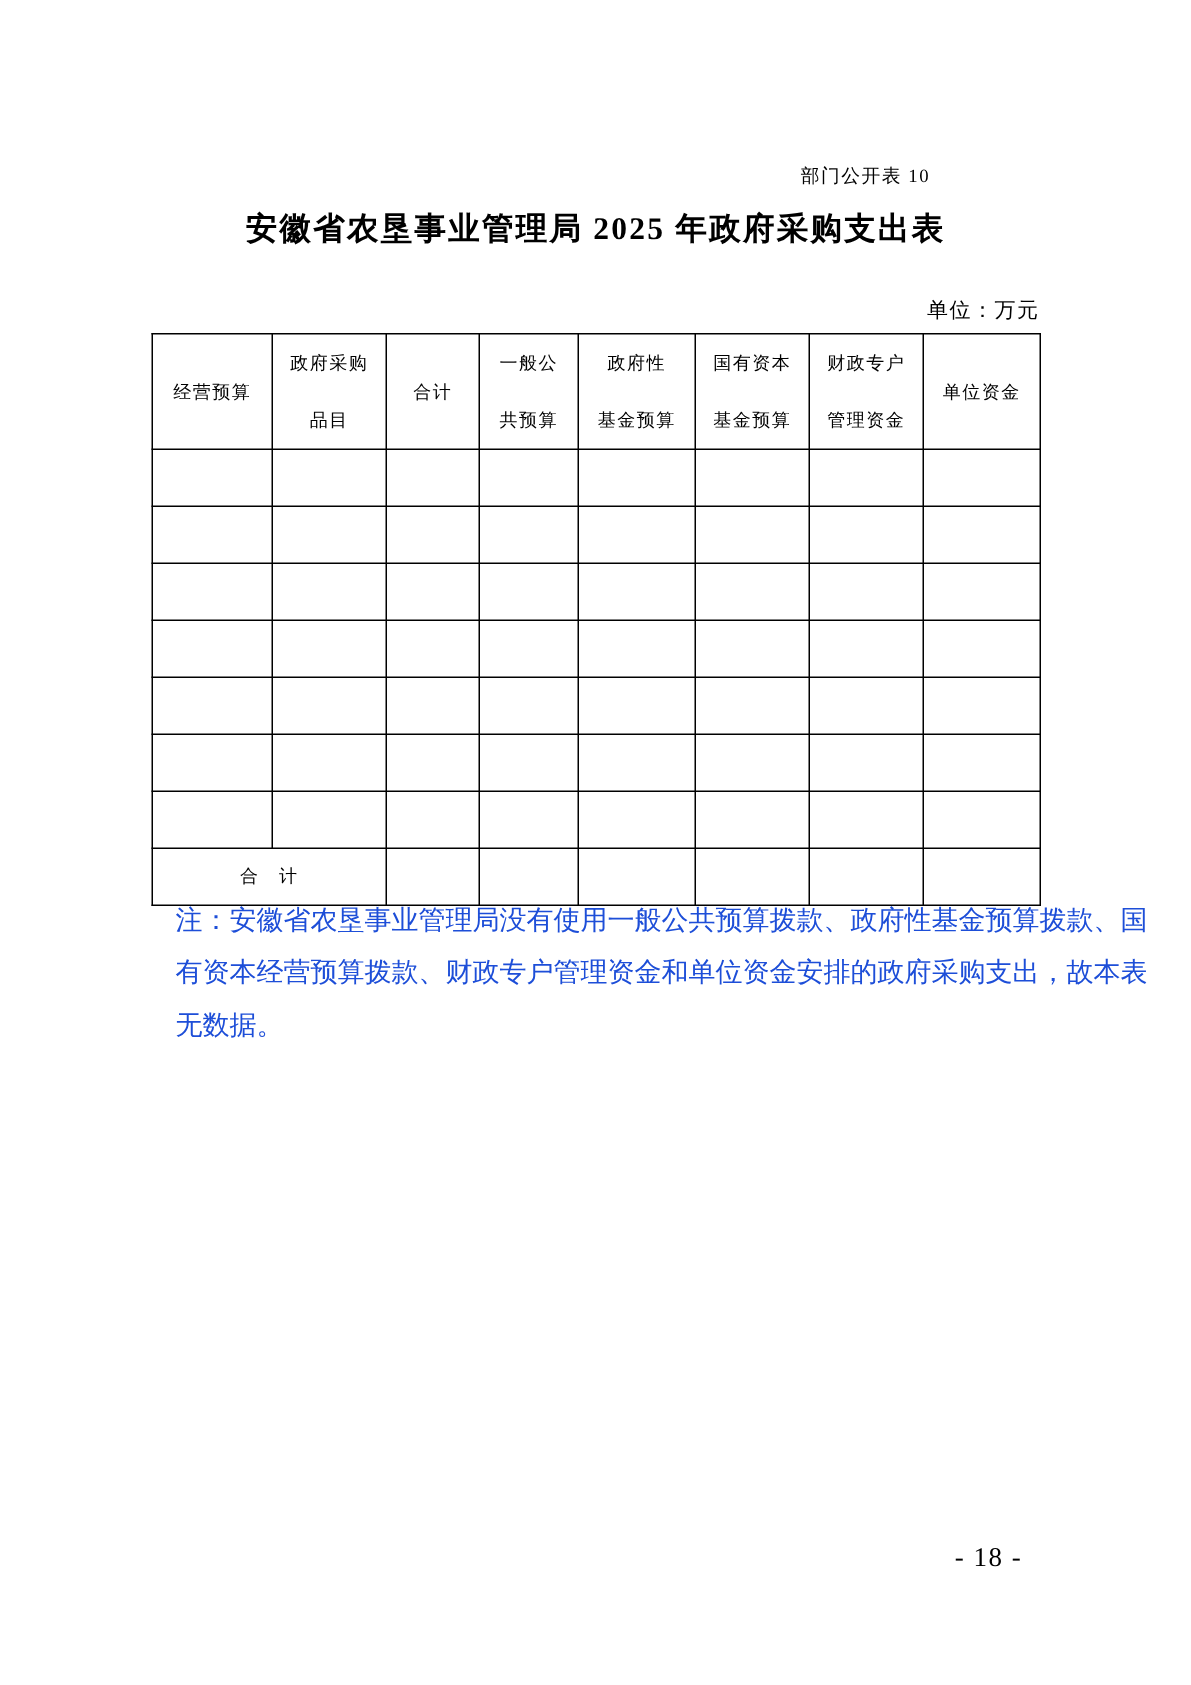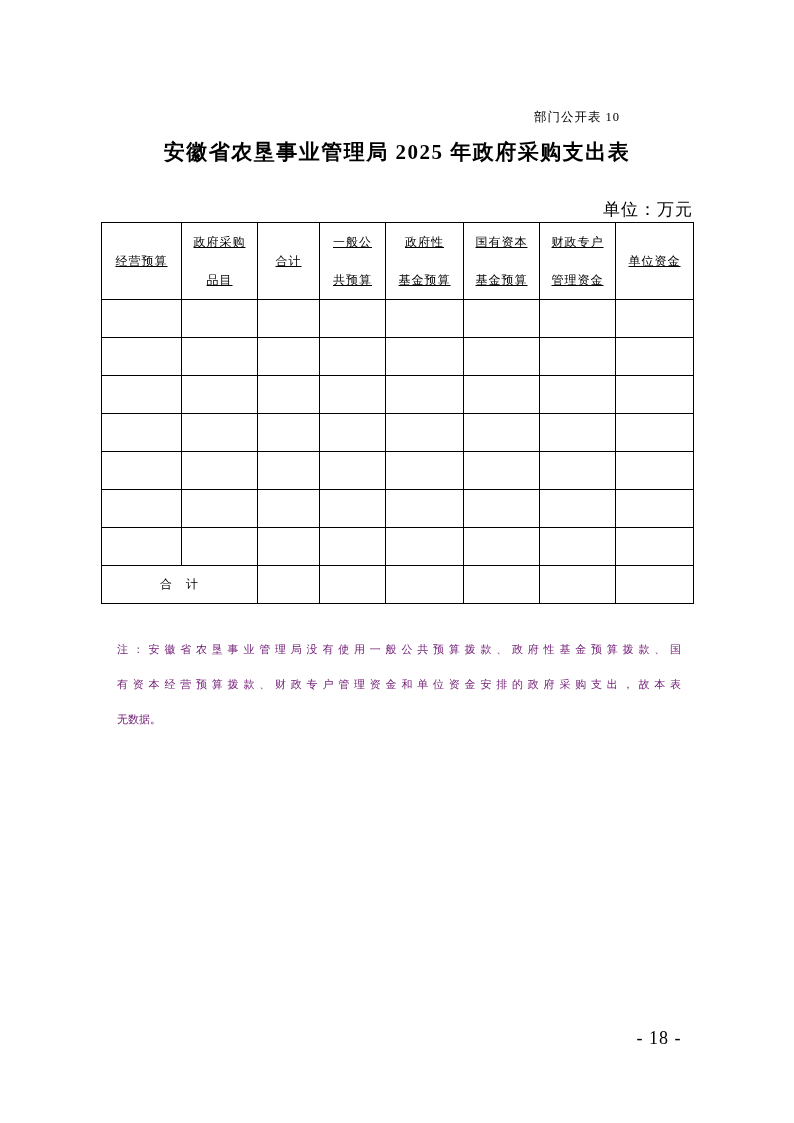--- a/index.html
+++ b/index.html
@@ -29,21 +29,21 @@
     text-align: center;
     font-size: 21px;
     font-weight: bold;
     letter-spacing: 1.5px;
     white-space: nowrap;
   }
   .unit-label {
     position: absolute;
     top: 198px;
     right: 101px;
-    font-size: 17px;
+    font-size: 14px;
     letter-spacing: 1px;
     white-space: nowrap;
   }
   table.doc-table {
     position: absolute;
     left: 101px;
     top: 222px;
     width: 592px;
     border-collapse: collapse;
     table-layout: fixed;
@@ -56,35 +56,34 @@
     text-align: center;
     vertical-align: middle;
     letter-spacing: 1px;
     overflow: hidden;
   }
   .doc-table thead tr { height: 76px; }
   .doc-table tbody tr { height: 38px; }
   .hline {
     display: block;
     line-height: 38px;
-    text-decoration: underline;
   }
   .hline:empty { display: none; }
   .total-label-cell {
     font-size: 12.5px;
     letter-spacing: 2px;
   }
   .note-block {
     position: absolute;
     left: 117px;
-    top: 632px;
+    top: 596px;
     width: 564px;
-    font-size: 11px;
+    font-size: 18px;
     line-height: 35px;
-    color: #701a75;
+    color: #1d4ed8;
   }
   .note-line {
     text-align: justify;
     text-align-last: justify;
     white-space: nowrap;
   }
   .note-line.last {
     text-align: left;
     text-align-last: left;
   }

